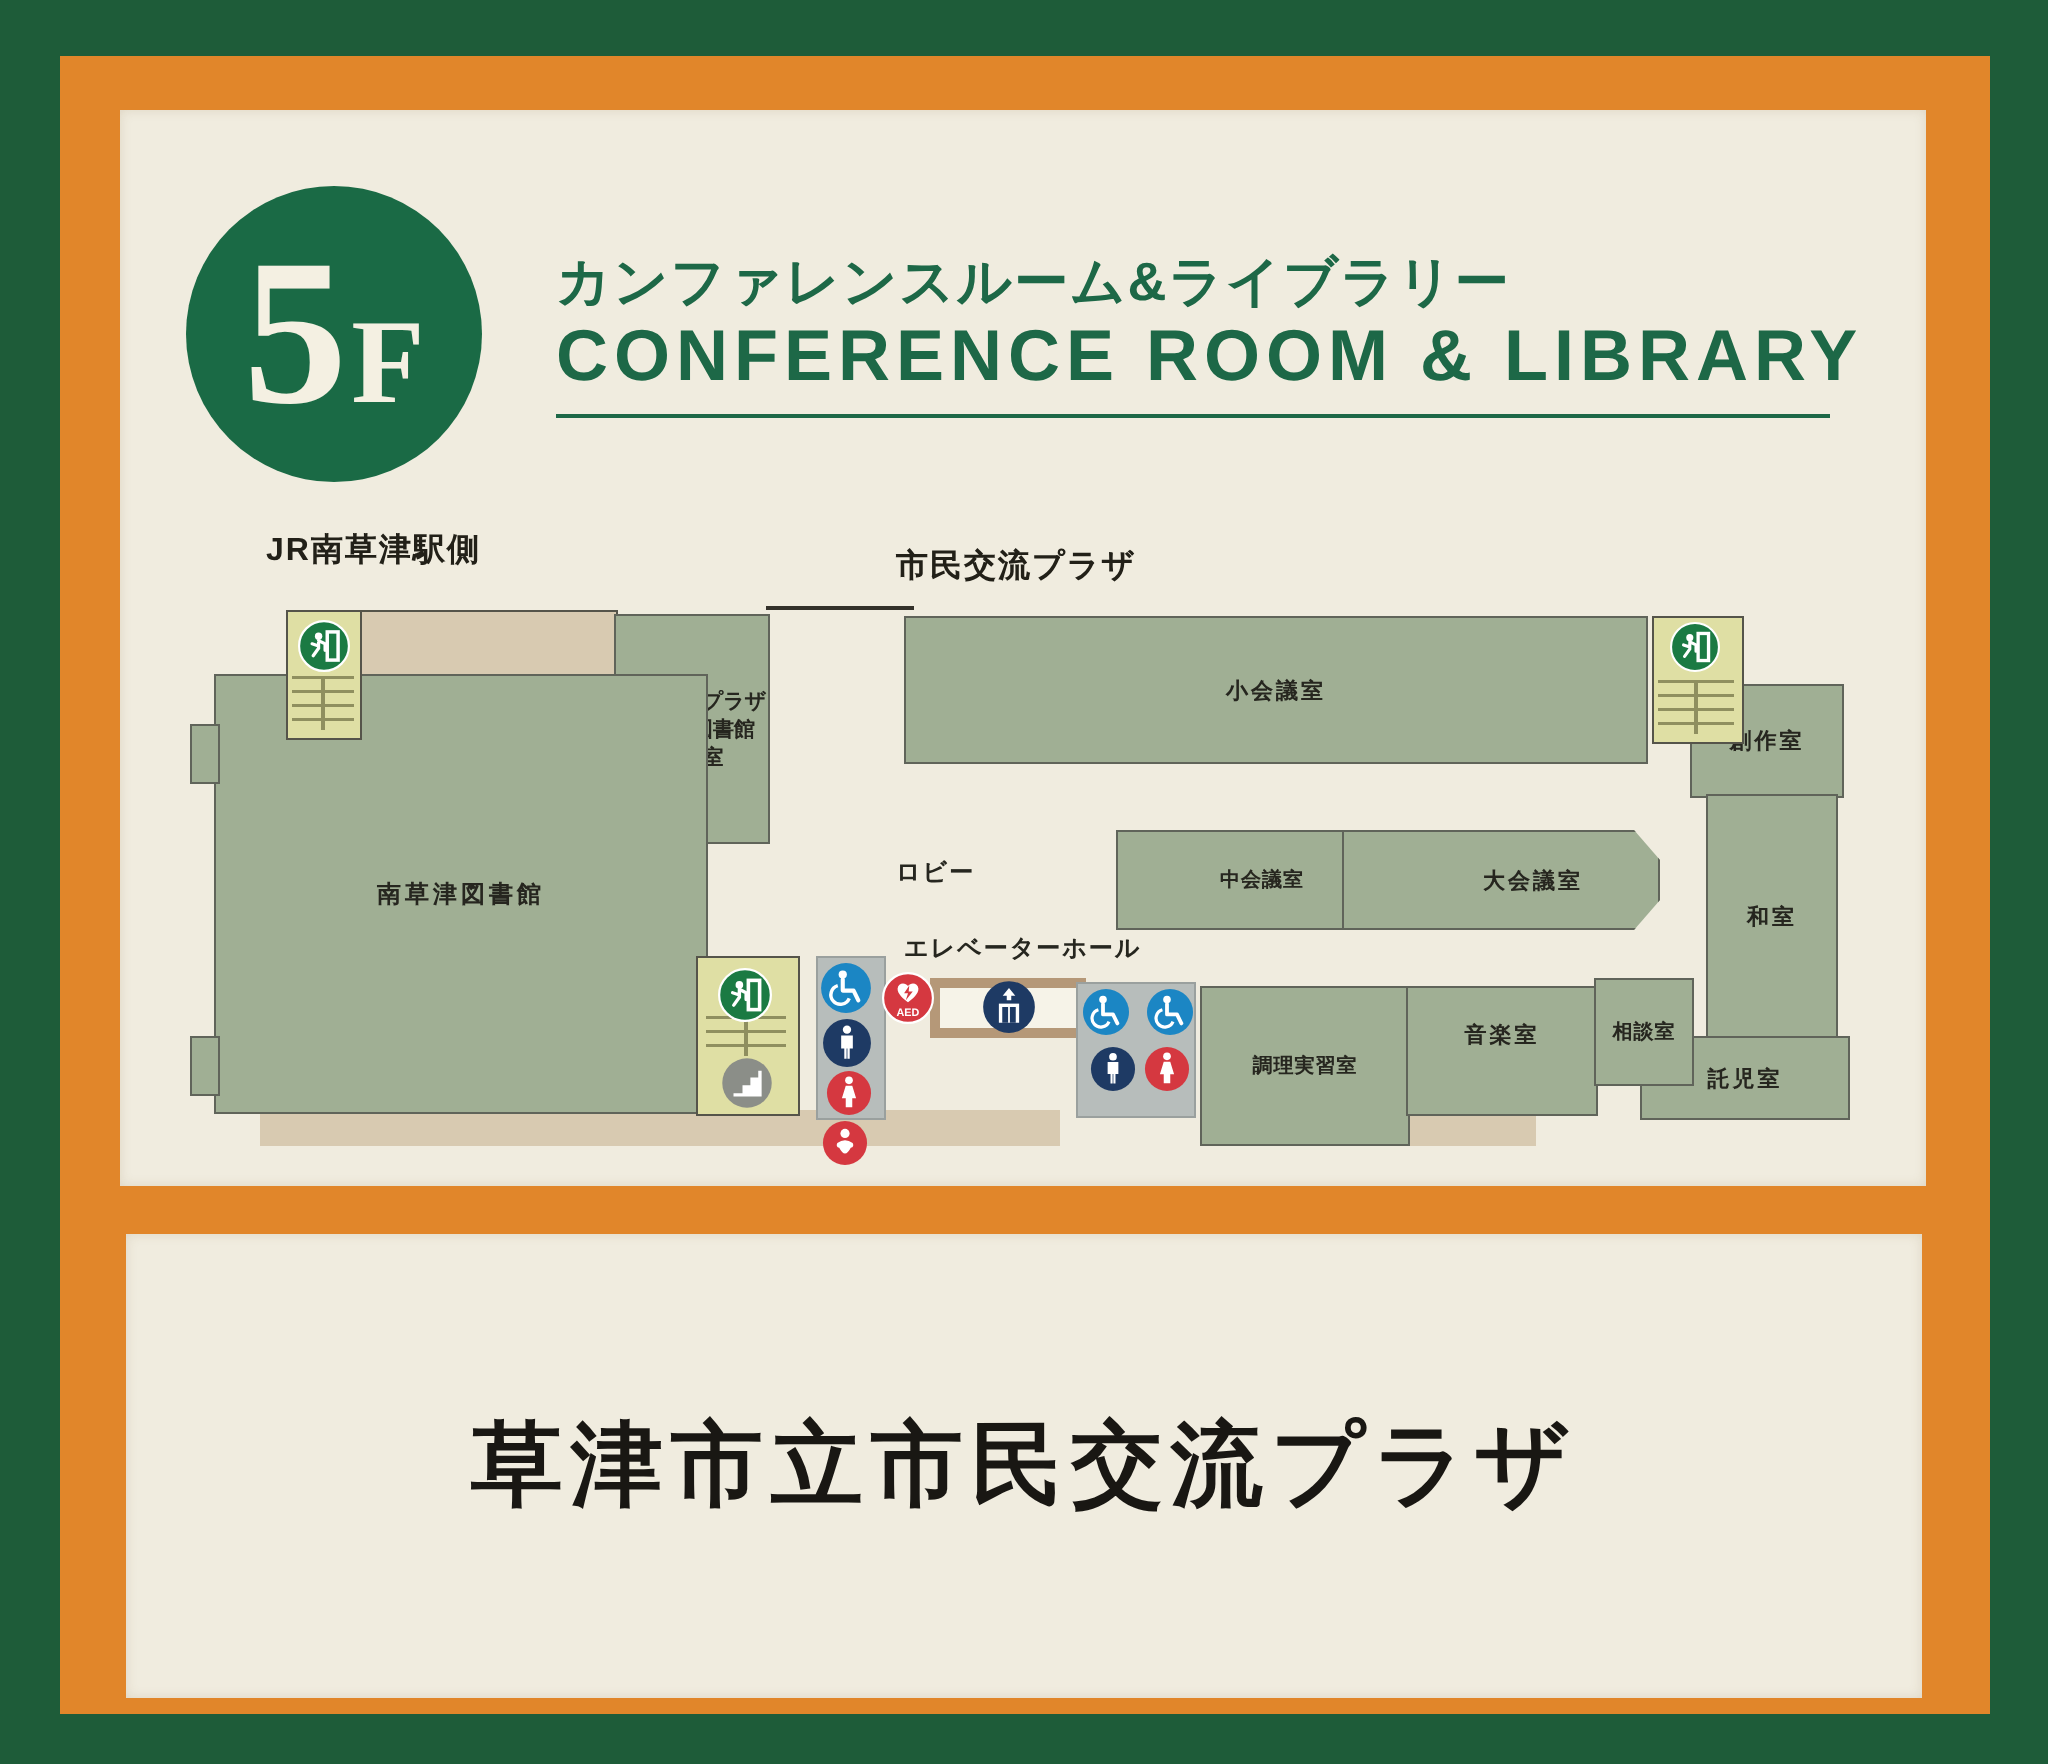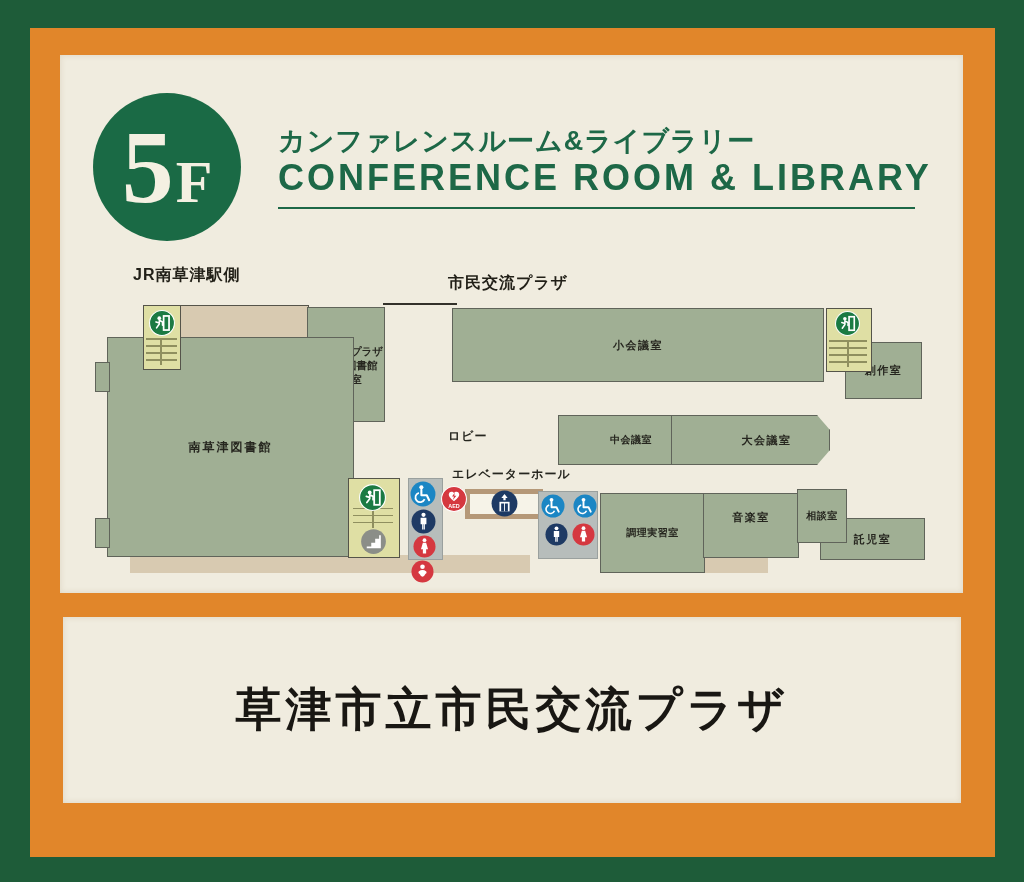--- a/index.html
+++ b/index.html
@@ -11,21 +11,21 @@
   }
   .frame {
     position:absolute; left:30px; top:28px; width:965px; height:829px;
     background:#e1862a;
   }
   .panel {
     position:absolute; background:#f0ecdf;
     box-shadow: inset 0 0 6px rgba(120,90,40,.15);
   }
   .panel-top  { left:30px; top:27px; width:903px; height:538px; }
-  .panel-bottom { left:33px; top:589px; width:898px; height:186px;
+  .panel-bottom { left:33px; top:589px; width:898px; height:232px;
     display:flex; flex-direction:column; align-items:center; justify-content:center; gap:30px; }
 
   
   .floor-badge {
     position:absolute; left:33px; top:38px; width:148px; height:148px;
     background:#1a6a45; border-radius:50%;
     display:flex; align-items:baseline; justify-content:center;
     color:#f4f0e2; font-family:"Liberation Serif", serif; font-weight:bold;
   }
   .floor-badge .num { font-size:104px; line-height:148px; }
@@ -132,20 +132,23 @@
           <span class="rlabel sm">中会議室</span>
         </div>
         <div class="cell second">
           <span class="rlabel">大会議室</span>
         </div>
       </div>
 
       <div class="room" style="left:750px; top:42px; width:75px; height:55px;">
         <span class="rlabel">創作室</span>
       </div>
+      <div class="room" style="left:758px; top:97px; width:64px; height:121px;">
+        <span class="rlabel">和室</span>
+      </div>
       <div class="room" style="left:725px; top:218px; width:103px; height:40px;">
         <span class="rlabel">託児室</span>
       </div>
       <div class="room" style="left:505px; top:193px; width:103px; height:78px;">
         <span class="rlabel sm">調理実習室</span>
       </div>
       <div class="room" style="left:608px; top:193px; width:94px; height:63px;">
         <span class="rlabel" style="align-self:flex-start; margin-top:16px;">音楽室</span>
       </div>
       <div class="room" style="left:702px; top:189px; width:48px; height:52px;">

